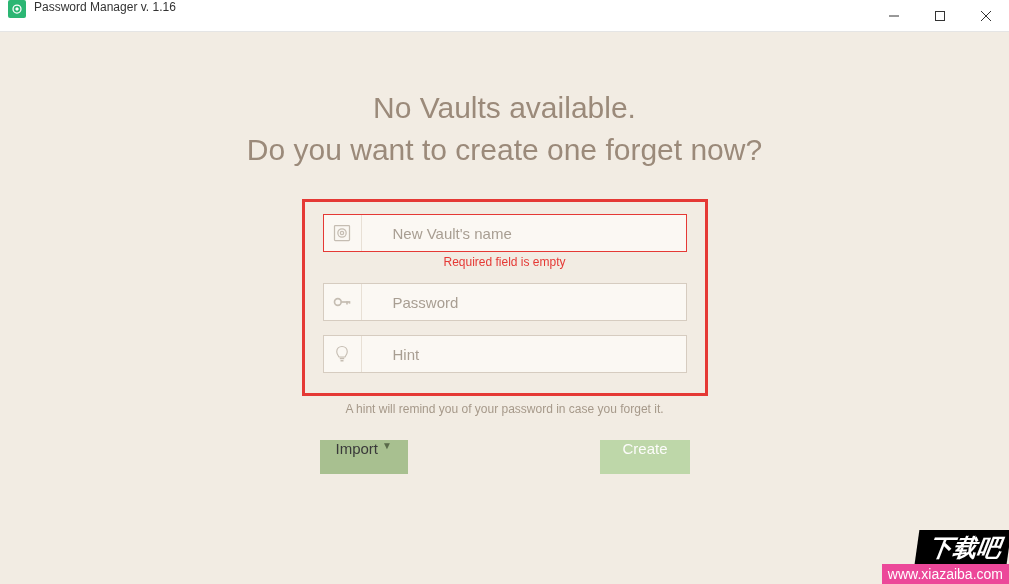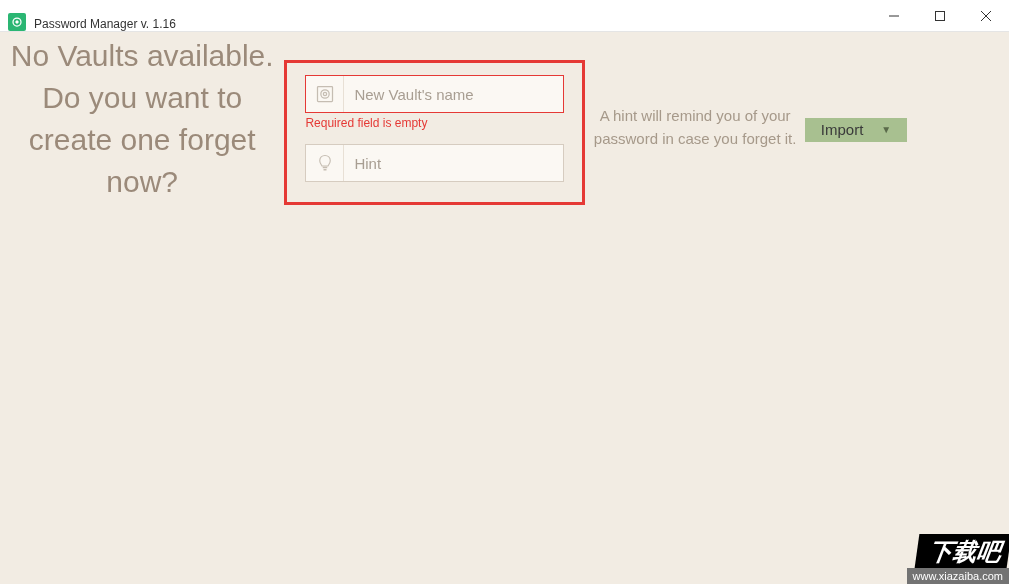--- a/index.html
+++ b/index.html
@@ -12,21 +12,21 @@
       background: #f2ece3;
       width: 1009px;
       height: 584px;
       overflow: hidden;
       position: relative;
     }
     .titlebar {
       height: 32px;
       background: #ffffff;
       display: flex;
-      align-items: flex-end;
+      align-items: flex-start;
       padding-left: 8px;
       border-bottom: 1px solid #e5e5e5;
     }
     .app-icon {
       width: 18px;
       height: 18px;
       background: #2bb673;
       display: flex;
       align-items: center;
       justify-content: center;
@@ -50,22 +50,23 @@
       width: 46px;
       height: 100%;
       display: flex;
       align-items: center;
       justify-content: center;
       color: #333;
       cursor: pointer;
       font-size: 14px;
     }
     .main-content {
-      display: flex;
-      flex-direction: row;
+      padding-top: 55px;
+      display: flex;
+      flex-direction: column;
       align-items: center;
     }
     .heading {
       font-size: 30px;
       font-weight: 300;
       color: #9b8a7a;
       text-align: center;
       line-height: 1.4;
     }
     .form-box {
@@ -79,20 +80,21 @@
     }
     .input-group:last-child {
       margin-bottom: 4px;
     }
     .input-row {
       display: flex;
       align-items: stretch;
       height: 38px;
       border: 1px solid #d6ccc0;
       background: #fbf8f3;
+      gap: 21px;
     }
     .input-row.error {
       border-color: #e53935;
     }
     .input-icon {
       width: 38px;
       display: flex;
       align-items: center;
       justify-content: center;
       border-right: 1px solid #e8e0d5;
@@ -104,47 +106,47 @@
       background: transparent;
       padding: 0 10px;
       font-size: 15px;
       color: #555;
       outline: none;
     }
     .input-field::placeholder {
       color: #a89e92;
     }
     .error-msg {
-      text-align: left;
+      text-align: center;
       color: #e53935;
       font-size: 12px;
       margin-top: 3px;
     }
     .hint-text {
       text-align: center;
       color: #a6998a;
-      font-size: 15px;
-      margin-top: 18px;
+      font-size: 12px;
+      margin-top: 4px;
       line-height: 1.5;
     }
     .button-row {
       margin-top: 22px;
       width: 370px;
       display: flex;
       justify-content: space-between;
     }
     .btn {
-      height: 24px;
+      height: 34px;
       padding: 0 16px;
       border: none;
       font-size: 15px;
       cursor: pointer;
       display: flex;
-      align-items: center;
-      gap: 18px;
+      align-items: flex-start;
+      gap: 4px;
     }
     .btn-import {
       background: #a8c090;
       color: #3a3a3a;
     }
     .btn-import .caret {
       font-size: 10px;
       color: #5a6a4a;
     }
     .btn-create {
@@ -163,23 +165,23 @@
       background: #000;
       color: #fff;
       font-size: 24px;
       font-weight: bold;
       font-style: italic;
       padding: 2px 8px 0 12px;
       display: inline-block;
       transform: skewX(-8deg);
     }
     .watermark-wrap .wm-bottom {
-      background: #737373;
+      background: #ec4899;
       color: #fff;
-      font-size: 11px;
+      font-size: 14px;
       padding: 2px 6px;
       display: block;
     }
   </style>
 </head>
 <body>
 
 <div class="titlebar">
   <div class="app-icon">
     <svg viewBox="0 0 24 24" fill="none" stroke="#fff" stroke-width="2.5">
@@ -223,20 +225,33 @@
             <rect x="3" y="3" width="18" height="18" rx="1"></rect>
             <circle cx="12" cy="12" r="5"></circle>
             <circle cx="12" cy="12" r="2"></circle>
           </svg>
         </div>
         <input class="input-field" type="text" placeholder="New Vault's name" style="">
       </div>
       <div class="error-msg">Required field is empty</div>
     </div>
 
+    <div class="input-group">
+      <div class="input-row">
+        <div class="input-icon">
+          <svg width="20" height="20" viewBox="0 0 24 24" fill="currentColor">
+            <circle cx="7" cy="12" r="4" fill="none" stroke="currentColor" stroke-width="2"></circle>
+            <rect x="11" y="11" width="10" height="2"></rect>
+            <rect x="17" y="11" width="2" height="4"></rect>
+            <rect x="20" y="11" width="2" height="3"></rect>
+          </svg>
+        </div>
+        <input class="input-field" type="password" placeholder="Password" style="">
+      </div>
+    </div>
 
 
     <div class="input-group">
       <div class="input-row">
         <div class="input-icon">
           <svg width="18" height="18" viewBox="0 0 24 24" fill="currentColor">
             <path d="M12 2 C8 2 5 5 5 9 C5 12 7 14 8 16 L16 16 C17 14 19 12 19 9 C19 5 16 2 12 2 Z" fill="none" stroke="currentColor" stroke-width="1.5"></path>
             <rect x="9" y="17" width="6" height="2"></rect>
             <rect x="10" y="20" width="4" height="2"></rect>
           </svg>
@@ -249,19 +264,22 @@
 
   <div class="hint-text">
     <div>A hint will remind you of your password in case you forget it.</div>
   </div>
 
   <div class="button-row">
     <button class="btn btn-import">
       <span>Import</span>
       <span class="caret">▼</span>
     </button>
+    <button class="btn btn-create">
+      <span>Create</span>
+    </button>
   </div>
 </div>
 
 <div class="watermark-wrap">
   <span class="wm-top">下载吧</span>
   <span class="wm-bottom">www.xiazaiba.com</span>
 </div>
 
 </body></html>

